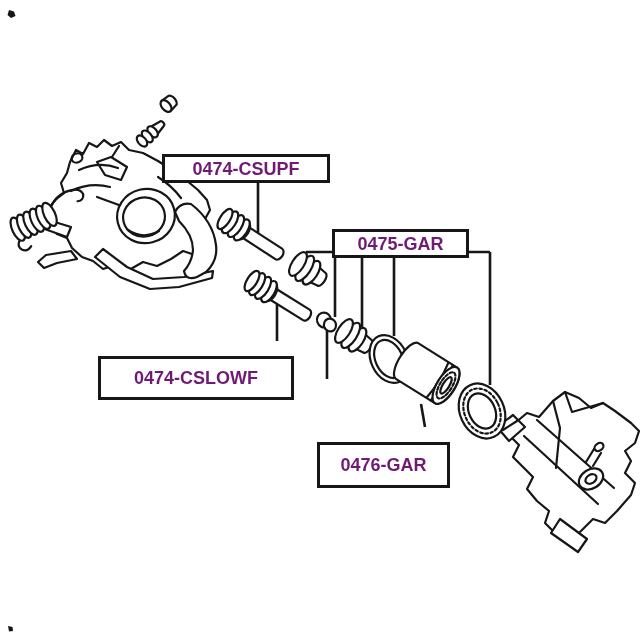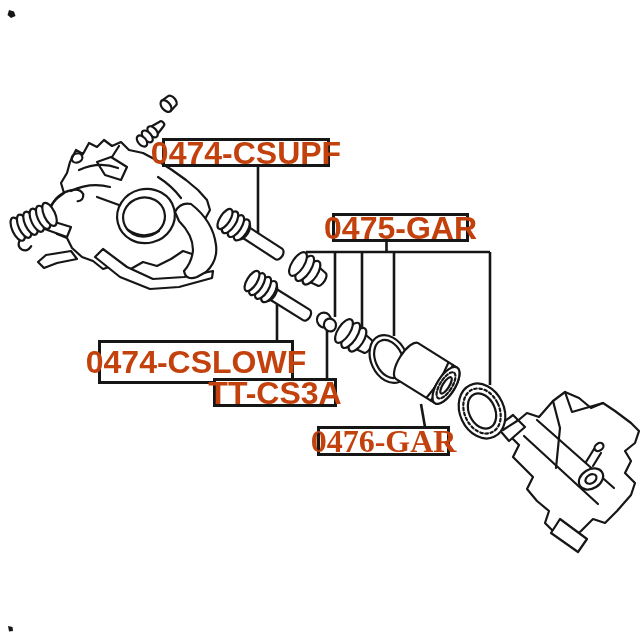--- a/index.html
+++ b/index.html
@@ -7,24 +7,25 @@
     position:relative; width:640px; height:640px; background:#ffffff;
     font-family:"Liberation Sans", sans-serif; overflow:hidden;
   }
   .stage svg { position:absolute; left:0; top:0; }
   .ln  { fill:none;    stroke:#161616; stroke-width:2.2; stroke-linecap:round; stroke-linejoin:round; }
   .lnw { fill:#ffffff; stroke:#161616; stroke-width:2.2; stroke-linecap:round; stroke-linejoin:round; }
   .ld  { fill:none;    stroke:#161616; stroke-width:2.6; stroke-linecap:butt; }
   .mark{ fill:#161616; stroke:none; }
   .plabel {
     position:absolute; box-sizing:border-box;
-    border:3px solid #161616; background:#ffffff; color:#c2410c;
-    font-weight:bold; font-size:32px; line-height:1; white-space:nowrap;
+    border:3px solid #161616; background:#ffffff; color:#701a75;
+    font-weight:bold; font-size:18px; line-height:1; white-space:nowrap;
     display:flex; align-items:center; justify-content:center;
     letter-spacing:0px;
+    margin-top:16px;
   }
 </style>
 </head>
 <body>
 
 <div class="stage">
 
   <svg width="640" height="640" viewBox="0 0 640 640">
     <defs>
       <g id="pin">
@@ -154,17 +155,16 @@
       <ellipse cx="482" cy="411" rx="13" ry="18.5" class="lnw"></ellipse>
     </g>
   </svg>
 
   <div class="plabel" style="left:162px; top:138px; width:168px; height:29px;">0474-CSUPF</div>
 
   <div class="plabel" style="left:332px; top:213px; width:137px; height:29px;">0475-GAR</div>
 
   <div class="plabel" style="left:98px; top:340px; width:196px; height:44px;">0474-CSLOWF</div>
 
-  <div class="plabel" style="left:213px; top:378px; width:124px; height:29px;">TT-CS3A</div>
 
-  <div class="plabel" style="left:317px; top:426px; width:133px; height:30px;font-family:Liberation Serif, serif;">0476-GAR</div>
+  <div class="plabel" style="left:317px; top:426px; width:133px; height:46px;">0476-GAR</div>
 
 </div>
 
 </body></html>

